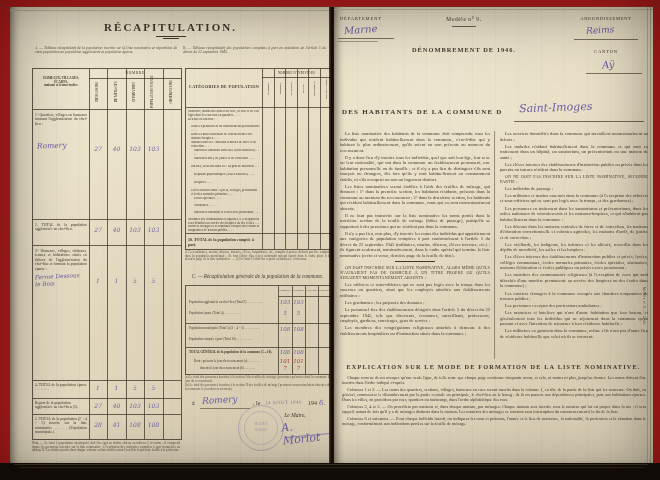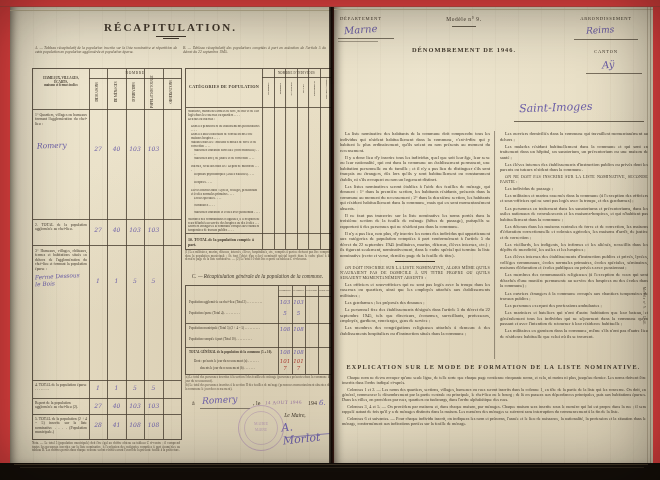--- a/index.html
+++ b/index.html
@@ -1,16 +1,16 @@
 <!DOCTYPE html>
 <html><head>
 <meta charset="utf-8">
 <style>
   html,body{margin:0;padding:0;background:#0e0b08;}
-  .screen{position:relative;width:660px;height:480px;background:#ef4444;overflow:hidden;
+  .screen{position:relative;width:660px;height:480px;background:#b91c1c;overflow:hidden;
           font-family:"Liberation Serif","DejaVu Serif",serif;color:#42392d;}
   .screen:after{content:"";position:absolute;inset:0;box-shadow:inset 0 0 70px rgba(10,6,2,.5);pointer-events:none;}
   .abs{position:absolute;}
   .page{position:absolute;top:7px;height:456px;
         background-color:#e7ddc3;
         background-image:radial-gradient(circle at 30% 15%,rgba(255,252,238,.25),transparent 55%),
                          radial-gradient(circle at 80% 80%,rgba(120,100,70,.14),transparent 60%),
                          repeating-linear-gradient(90deg,rgba(110,96,72,.05) 0 1px,transparent 1px 23px);}
   .pageL{left:10px;width:321px;box-shadow:6px 0 8px -4px rgba(20,12,6,.55) inset;}
   .pageR{left:334px;width:319px;box-shadow:7px 0 9px -5px rgba(20,12,6,.6) inset;}
@@ -247,20 +247,21 @@
     <span class="abs hand" style="left:252px;top:18px;font-size:9px;transform:rotate(-3deg);">Reims</span>
     <div class="abs" style="left:240px;top:32px;width:64px;height:1px;background:rgba(74,64,50,.7);"></div>
 
     <div class="abs ctr b" style="left:70px;top:39px;width:120px;font-size:6.4px;letter-spacing:1px;">DÉNOMBREMENT DE 1946.</div>
 
     <div class="abs ctr" style="left:250px;top:42px;width:44px;font-size:4.6px;letter-spacing:.8px;">CANTON</div>
     <span class="abs hand" style="left:268px;top:52px;font-size:10px;transform:rotate(-4deg);">Aÿ</span>
     <div class="abs" style="left:252px;top:66px;width:56px;height:1px;background:rgba(74,64,50,.7);"></div>
 
 
+    <span class="abs b" style="left:8px;top:101px;font-size:7px;letter-spacing:1.2px;">DES HABITANTS DE LA COMMUNE D</span>
     <span class="abs hand" style="left:185px;top:94px;font-size:11px;transform:rotate(-2deg);">Saint-Imoges</span>
     <div class="abs" style="left:180px;top:114px;width:130px;height:1px;background:rgba(74,64,50,.75);"></div>
 
     <div class="vl" style="left:160px;top:124px;height:228px;background:rgba(74,64,50,.5);"></div>
 
     <div class="abs micro j colblock" style="left:6px;top:124px;width:150px;">
       <p>La liste nominative des habitants de la commune doit comprendre tous les individus qui résident habituellement dans la commune, c'est-à-dire qui y habitent le plus ordinairement, qu'ils soient ou non présents au moment du recensement.</p>
       <p>Il y a donc lieu d'y inscrire tous les individus, quel que soit leur âge, leur sexe ou leur nationalité, qui ont dans la commune un établissement permanent, une habitation personnelle ou de famille ; et il n'y a pas lieu de distinguer s'ils sont français ou étrangers, dès lors qu'ils y sont habituellement ou constamment établis, ni s'ils occupent ou non un logement distinct.</p>
       <p>Les listes nominatives seront établies à l'aide des feuilles de ménage, qui donnent : 1° dans la première section, les habitants résidants, présents dans la commune au moment du recensement ; 2° dans la deuxième section, les habitants qui résident habituellement dans la commune, mais qui en sont momentanément absents.</p>
       <p>Il ne faut pas transcrire sur la liste nominative les noms portés dans la troisième section de la feuille de ménage (hôtes de passage), puisqu'ils se rapportent à des personnes qui ne résident pas dans la commune.</p>

